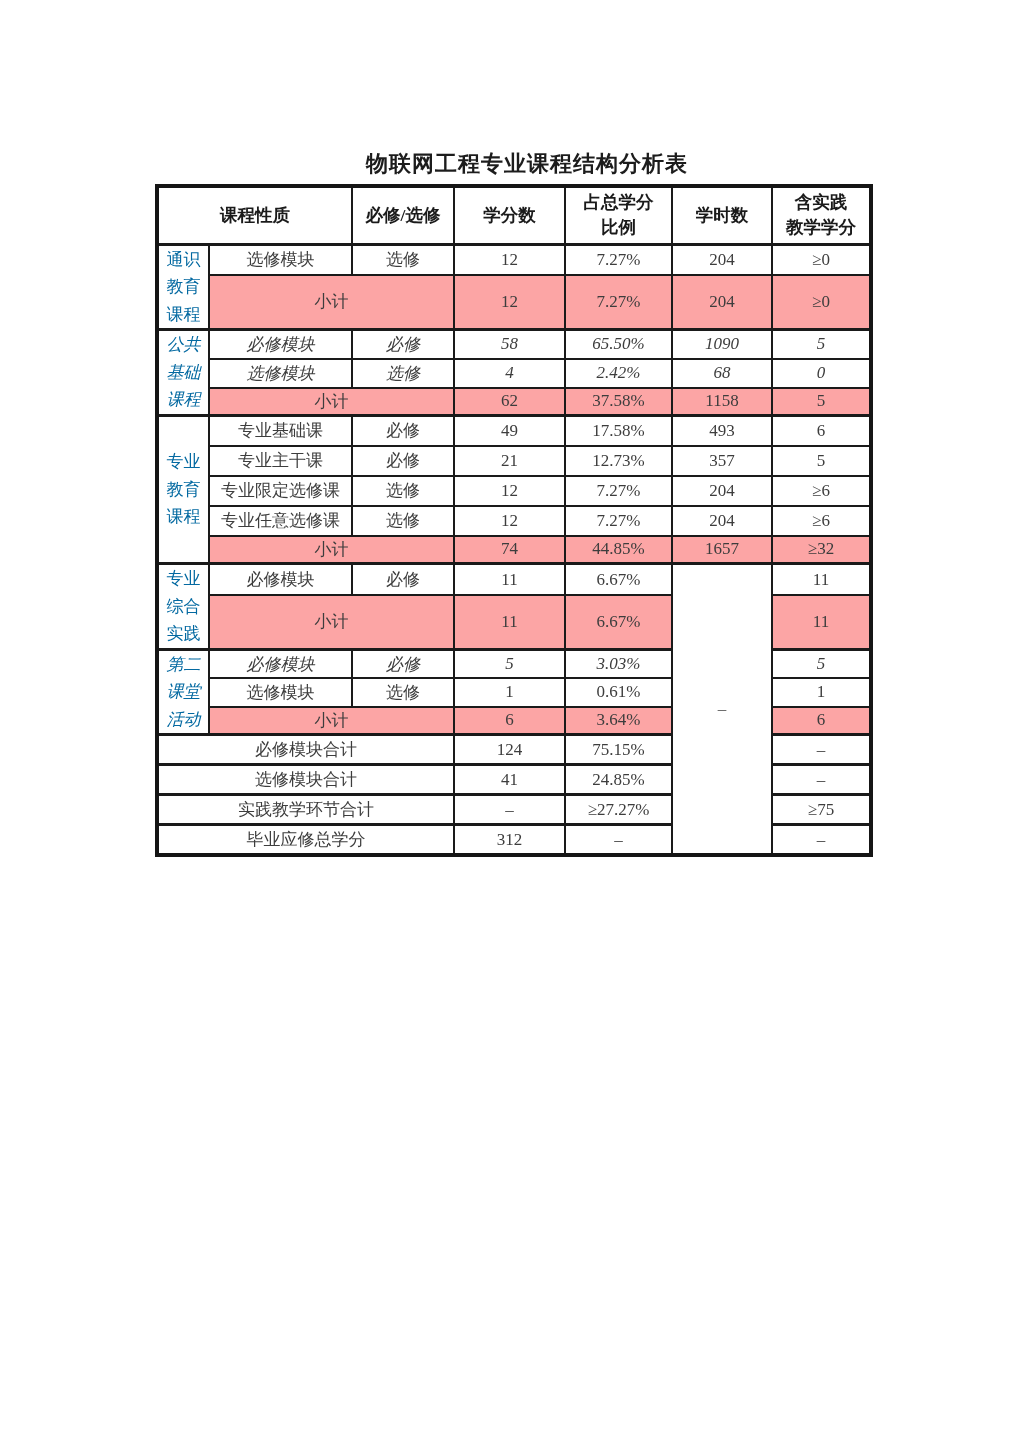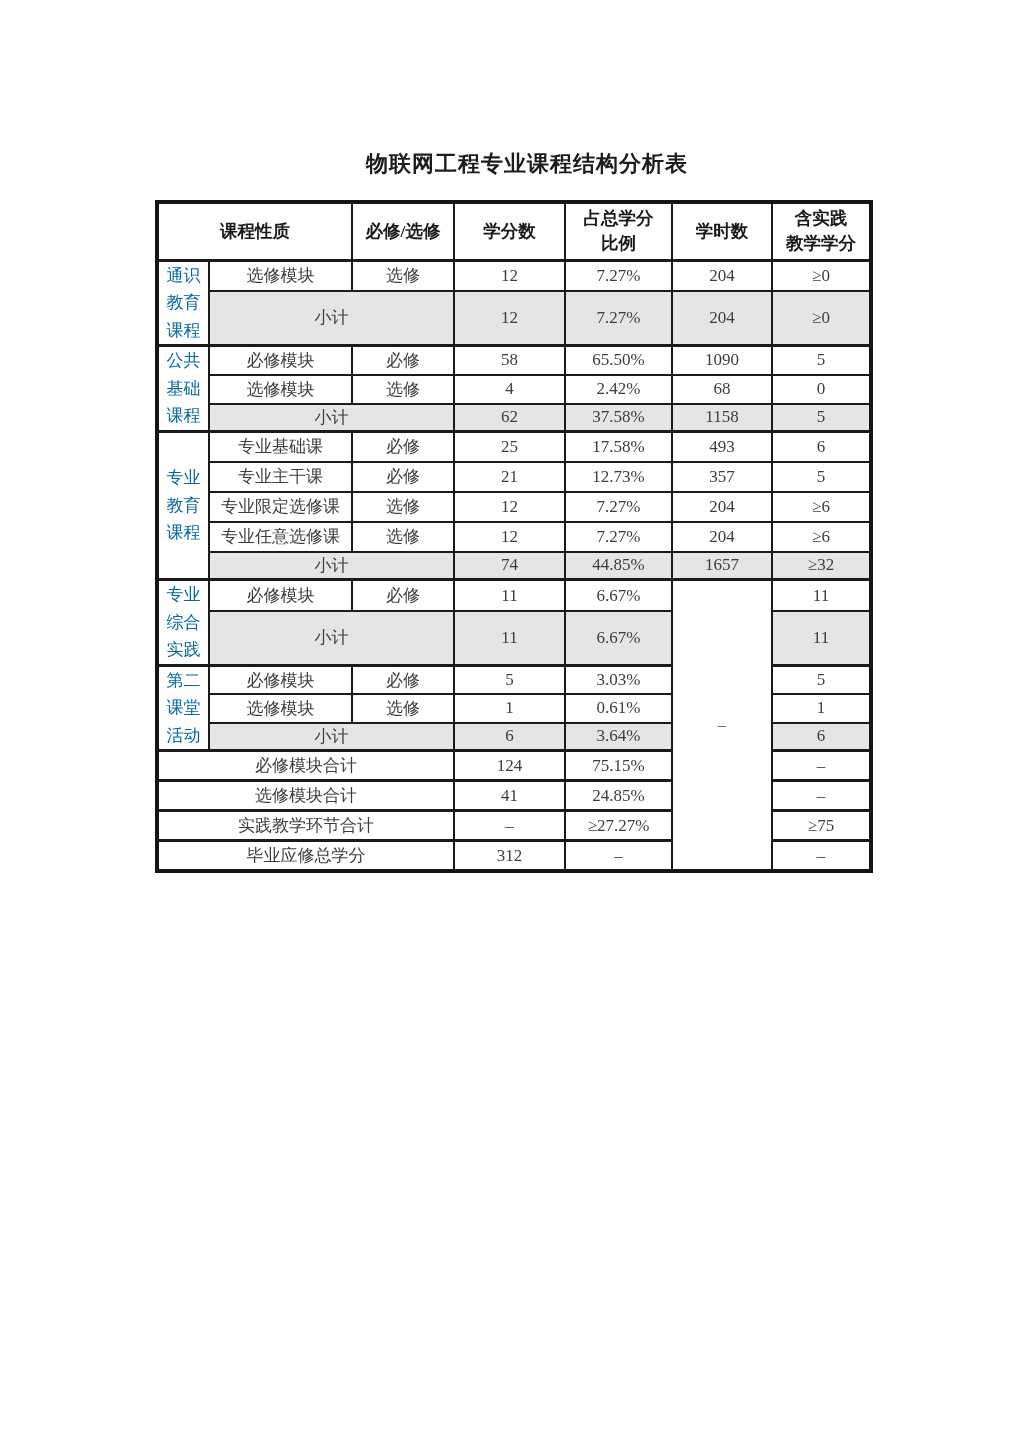--- a/index.html
+++ b/index.html
@@ -23,21 +23,21 @@
     text-align: center;
     font-size: 22px;
     font-weight: bold;
     letter-spacing: 1px;
     color: #1c1c1c;
     margin: 15px;
   }
   table.course-table {
     position: absolute;
     left: 155px;
-    top: 200px;
+    top: 184px;
     width: 714px;
     border-collapse: collapse;
     table-layout: fixed;
     border: 4px solid #151515;
   }
   td {
     border: 2px solid #1a1a1a;
     text-align: center;
     vertical-align: middle;
     font-size: 17px;
@@ -49,31 +49,31 @@
     font-weight: bold;
     color: #1a1a1a;
     font-size: 17.5px;
   }
   .pre { white-space: pre-line; line-height: 1.45; }
   td.cat {
     line-height: 1.62;
     border-bottom-width: 3px;
     color: #0369a1;
   }
-  .shaded { background: #e5e5e5; }
+  .shaded { background: #fca5a5; }
   tr.hdr-row td { border-bottom-width: 3px; }
   tr.ge td { border-bottom-width: 3px; }
   tr.total td { border-top-width: 3px; border-bottom-width: 3px; }
   td.merged { background: #ffffff; color: #555555; }
   
   tr.h58 { height: 58px; }
   tr.h54 { height: 54px; }
   tr.h52 { height: 52px; }
   tr.h30 { height: 30px; }
-  tr.h29 { height: 29px; }
+  tr.h29 { height: 29px; font-style: italic; }
   tr.h28 { height: 28px; }
 </style>
 </head>
 <body>
 
 <div class="page">
 
   <h1 class="doc-title">物联网工程专业课程结构分析表</h1>
 
   <table class="course-table">
@@ -144,21 +144,21 @@
         <td class="shaded">1158</td>
         <td class="shaded">5</td>
       </tr>
 
       <tr class="h30">
         <td rowspan="5" class="cat pre">专业
 教育
 课程</td>
         <td>专业基础课</td>
         <td>必修</td>
-        <td>25</td>
+        <td>49</td>
         <td>17.58%</td>
         <td>493</td>
         <td>6</td>
       </tr>
       <tr class="h30">
         <td>专业主干课</td>
         <td>必修</td>
         <td>21</td>
         <td>12.73%</td>
         <td>357</td>

